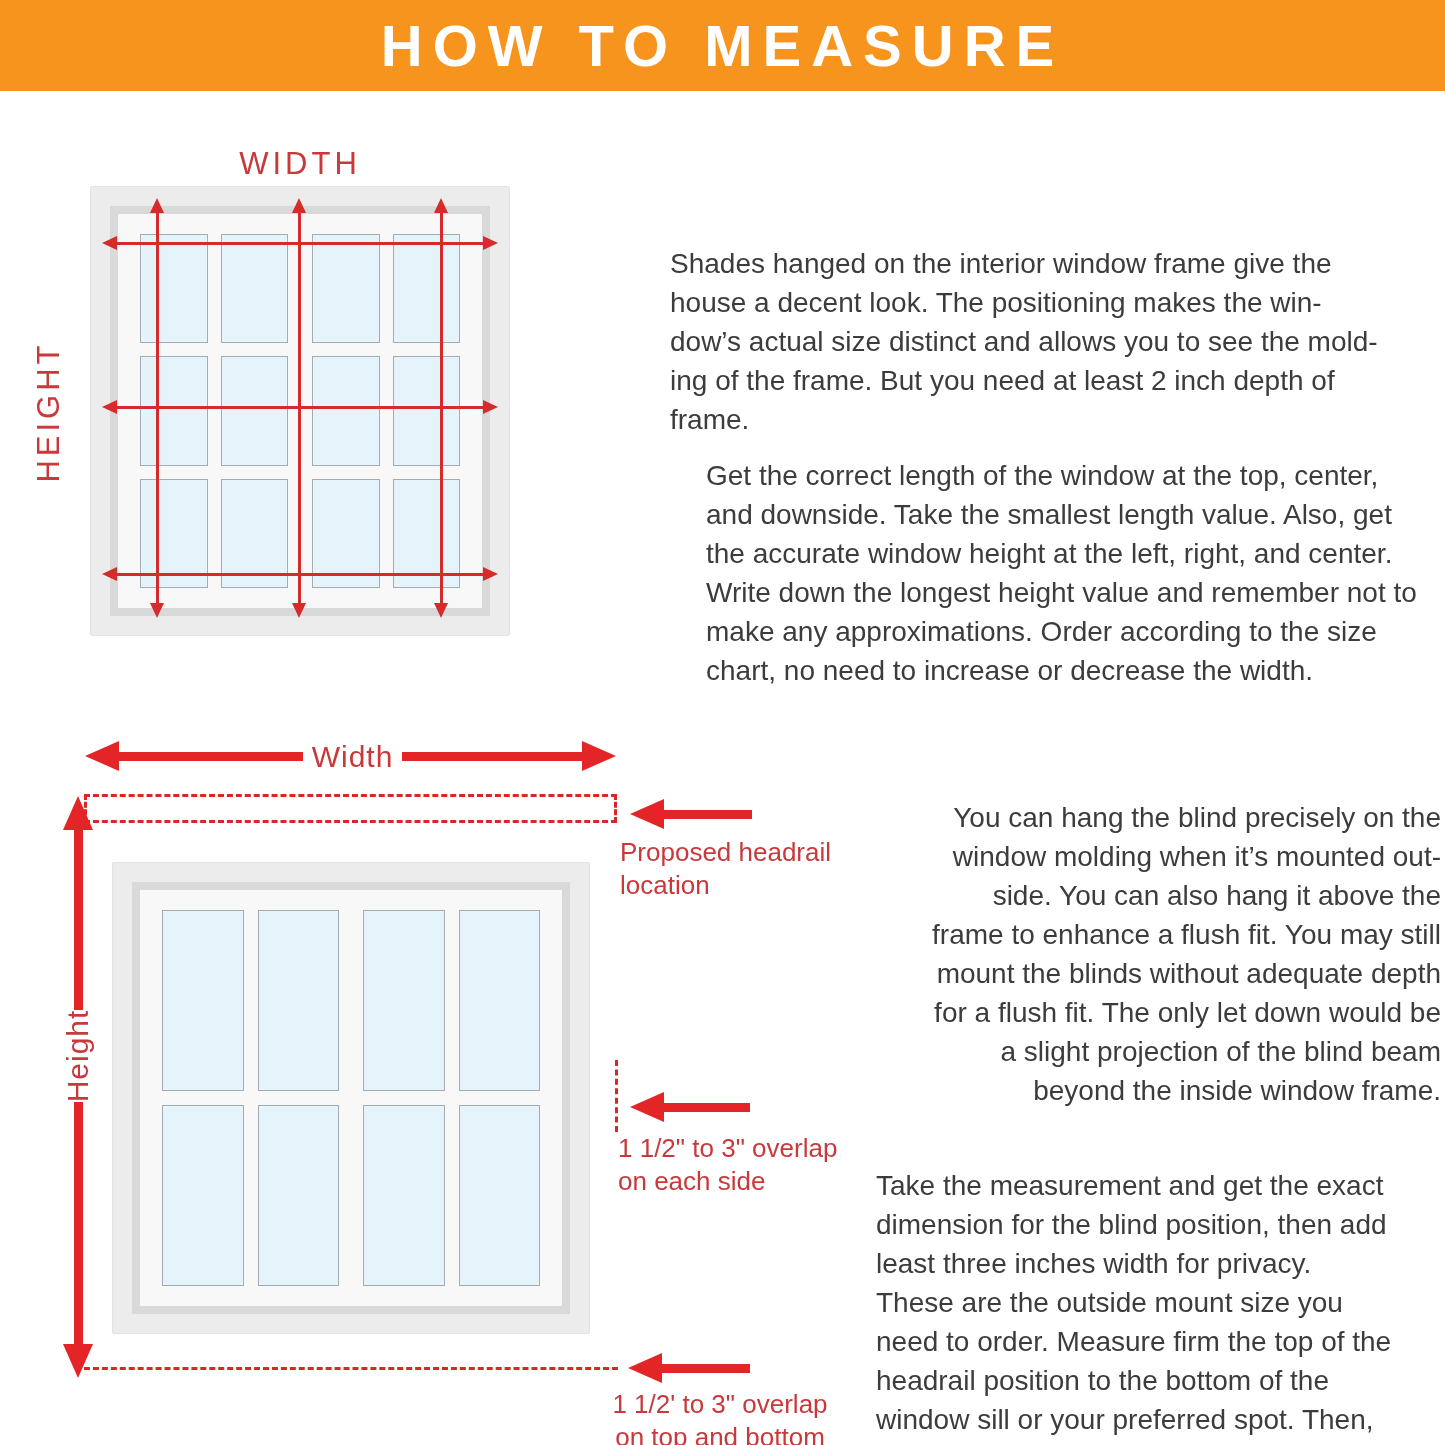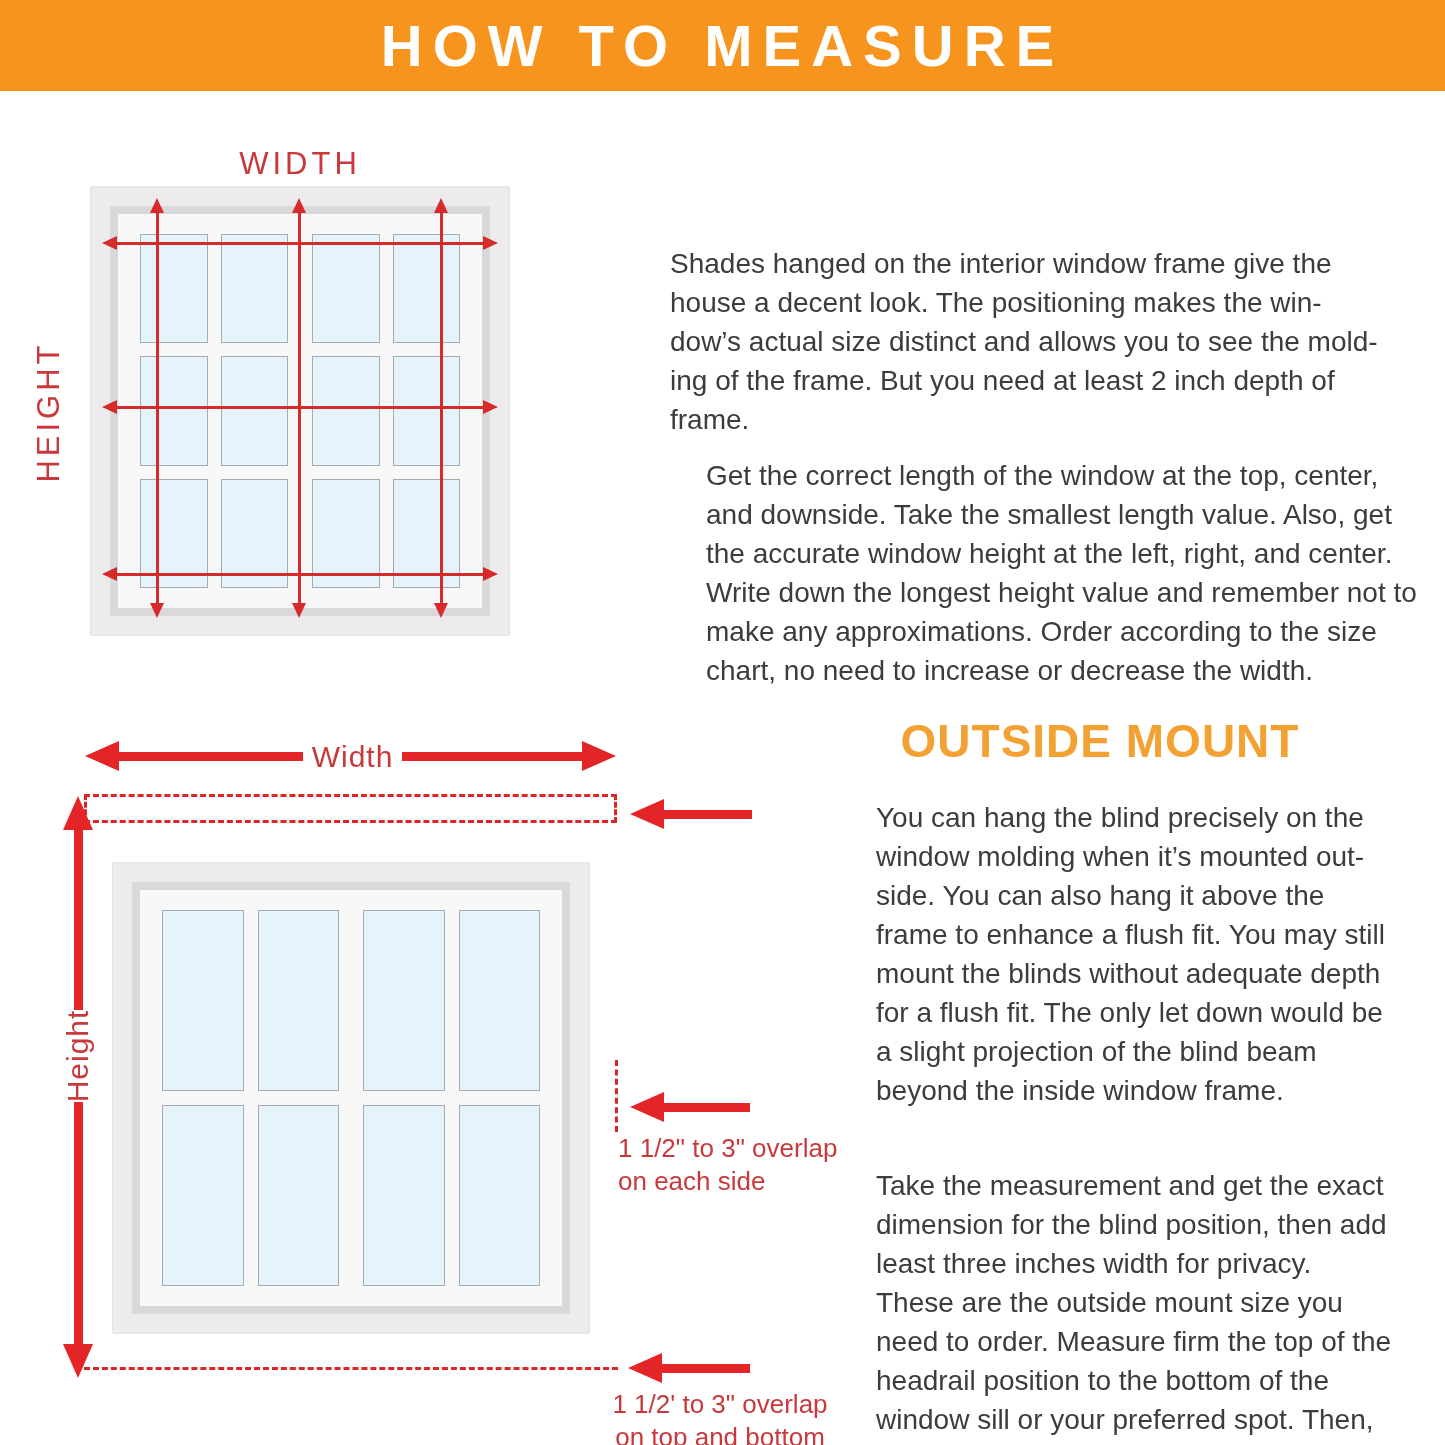--- a/index.html
+++ b/index.html
@@ -138,20 +138,22 @@
   <div class="abs ab ab-right" style="left:402px;top:741px;width:214px;">
     <span class="shaft"></span>
       <span class="head"></span>
   </div>
 
   <div class="abs dash-rect" style="left:84px;top:794px;width:527px;height:23px;"></div>
   <div class="abs ab ab-left" style="left:630px;top:799px;width:122px;">
     <span class="head"></span>
       <span class="shaft"></span>
   </div>
+  <div class="abs red-label annot pre" style="left:620px;top:836px;width:240px;">Proposed headrail
+location</div>
 
   <div class="abs abv ab-up" style="left:63px;top:796px;height:214px;">
     <span class="head"></span>
       <span class="shaft"></span>
   </div>
   <div class="abs red-label dim-label-med rot90" style="left:-25px;top:1039px;width:206px;height:34px;">Height</div>
   <div class="abs abv ab-down" style="left:63px;top:1102px;height:276px;">
     <span class="shaft"></span>
       <span class="head"></span>
   </div>
@@ -186,22 +188,21 @@
 on each side</div>
 
   <div class="abs dash-hline" style="left:84px;top:1367px;width:534px;"></div>
   <div class="abs ab ab-left" style="left:628px;top:1353px;width:122px;">
     <span class="head"></span>
       <span class="shaft"></span>
   </div>
   <div class="abs red-label annot pre" style="left:600px;top:1388px;width:240px;text-align:center;">1 1/2' to 3" overlap
 on top and bottom</div>
 
-  <div class="abs mount-heading" style="left:760px;top:714px;width:680px;">OUTSIDE MOUNT</div>
-  <div class="abs body-para pre" style="left:876px;top:798px;width:565px;">You can hang the blind precisely on the
+  <div class="abs body-para pre" style="left:876px;top:798px;width:565px;text-align:right;">You can hang the blind precisely on the
 window molding when it’s mounted out-
 side. You can also hang it above the
 frame to enhance a flush fit. You may still
 mount the blinds without adequate depth
 for a flush fit. The only let down would be
 a slight projection of the blind beam
 beyond the inside window frame.</div>
   <div class="abs body-para pre" style="left:876px;top:1122px;width:565px;margin-top:44px;">Take the measurement and get the exact
 dimension for the blind position, then add
 least three inches width for privacy.

